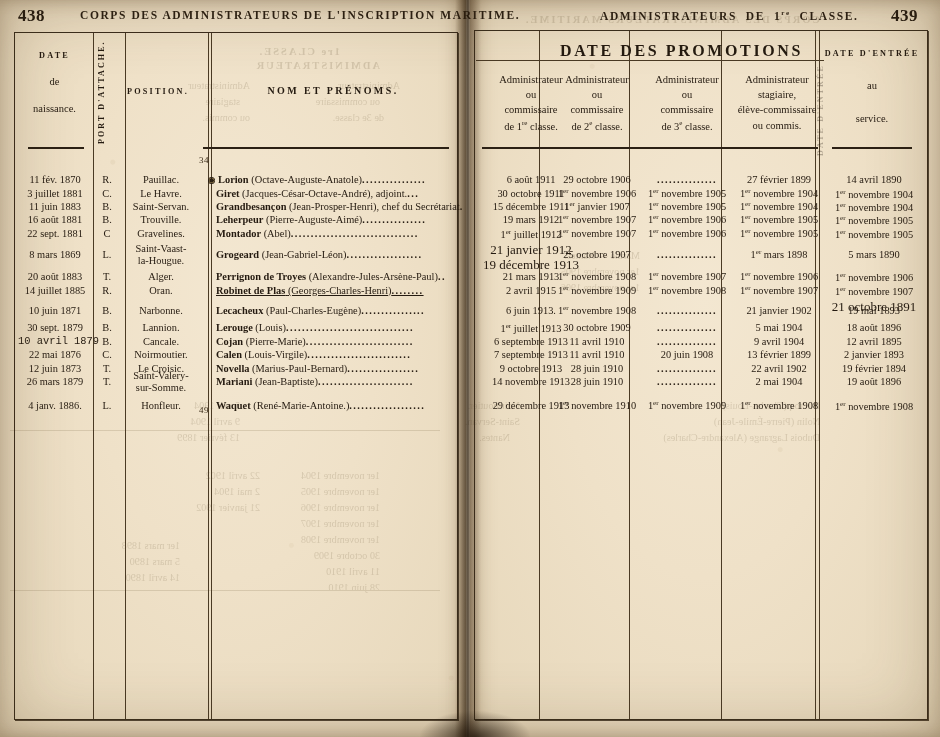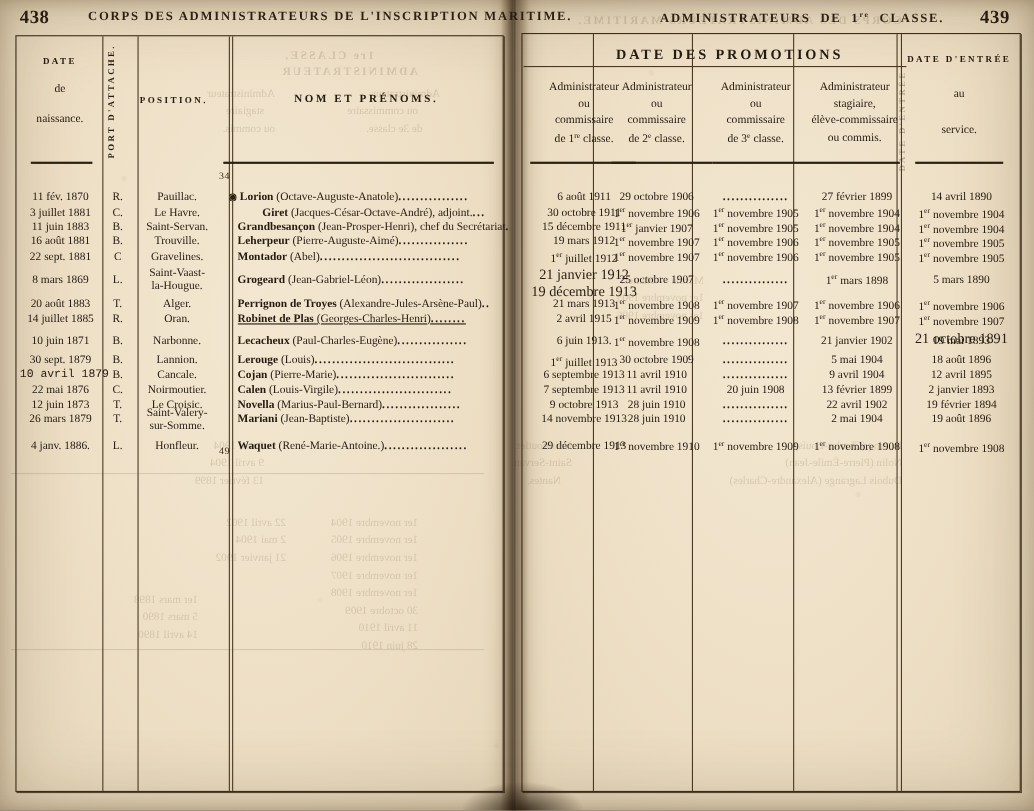--- a/index.html
+++ b/index.html
@@ -98,21 +98,21 @@
 
   .vert-label{
     position:absolute;z-index:22;
     font-size:8px;font-weight:bold;letter-spacing:2.1px;color:#241a10;
     writing-mode:vertical-rl;transform:rotate(180deg);
     white-space:nowrap;
   }
 
   .grouphead{
     position:absolute;z-index:22;
-    font-size:13px;font-weight:bold;letter-spacing:2.6px;color:#241a10;
+    font-size:16px;font-weight:bold;letter-spacing:2.6px;color:#241a10;
     white-space:nowrap;
   }
 
   
   .rule{
     position:absolute;height:0;border-top:2.6px solid #2b2014;z-index:23;
   }
 
   
   .cell{
@@ -284,21 +284,21 @@
       <div class="cell c" style="left:118px;top:174px;width:86px;line-height:1.18;">Pauillac.</div>
       <div class="cell l" style="left:208px;top:174px;width:248px;overflow:hidden;"><span class="rosette"></span><b>Lorion</b> <span>(Octave-Auguste-Anatole)</span><span></span><span class="dots">................</span></div>
       <div class="cell c" style="left:478px;top:174px;width:106px;line-height:1.18;">6 août 1911</div>
       <div class="cell c" style="left:540px;top:174px;width:114px;">29 octobre 1906</div>
       <div class="cell c" style="left:630px;top:174px;width:114px;"><span class="dots">...............</span></div>
       <div class="cell c" style="left:720px;top:174px;width:118px;">27 février 1899</div>
       <div class="cell c" style="left:820px;top:174px;width:108px;line-height:1.22;">14 avril 1890</div>
       <div class="cell c" style="left:18px;top:188px;width:74px;">3 juillet 1881</div>
       <div class="cell c" style="left:94px;top:188px;width:26px;">C.</div>
       <div class="cell c" style="left:118px;top:188px;width:86px;line-height:1.18;">Le Havre.</div>
-      <div class="cell l" style="left:216px;top:188px;width:248px;overflow:hidden;text-align:center;"><b>Giret</b> <span>(Jacques-César-Octave-André)</span><span>, adjoint.</span><span class="dots">...</span></div>
+      <div class="cell l" style="left:216px;top:188px;width:248px;overflow:hidden;"><b>Giret</b> <span>(Jacques-César-Octave-André)</span><span>, adjoint.</span><span class="dots">...</span></div>
       <div class="cell c" style="left:478px;top:188px;width:106px;line-height:1.18;">30 octobre 1911</div>
       <div class="cell c" style="left:540px;top:188px;width:114px;">1<span class="sup">er</span> novembre 1906</div>
       <div class="cell c" style="left:630px;top:188px;width:114px;">1<span class="sup">er</span> novembre 1905</div>
       <div class="cell c" style="left:720px;top:188px;width:118px;">1<span class="sup">er</span> novembre 1904</div>
       <div class="cell c" style="left:820px;top:188px;width:108px;line-height:1.22;">1<span class="sup">er</span> novembre 1904</div>
       <div class="cell c" style="left:18px;top:201px;width:74px;">11 juin 1883</div>
       <div class="cell c" style="left:94px;top:201px;width:26px;">B.</div>
       <div class="cell c" style="left:118px;top:201px;width:86px;line-height:1.18;">Saint-Servan.</div>
       <div class="cell l" style="left:216px;top:201px;width:248px;overflow:hidden;"><b>Grandbesançon</b> <span>(Jean-Prosper-Henri)</span><span>, chef du Secrétariat</span><span class="dots">..</span></div>
       <div class="cell c" style="left:478px;top:201px;width:106px;line-height:1.18;">15 décembre 1911</div>

